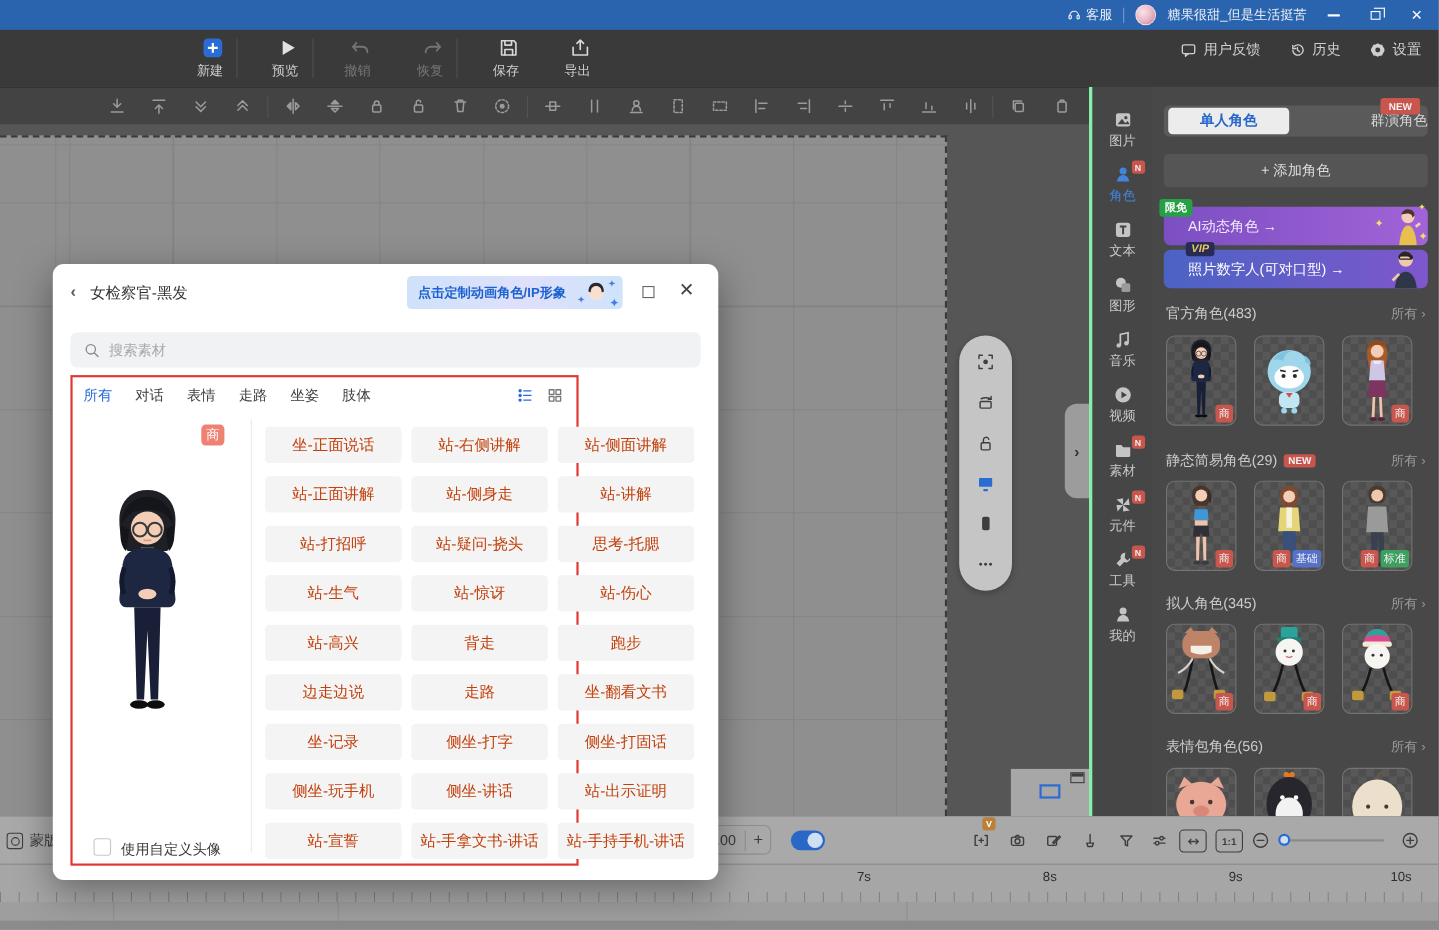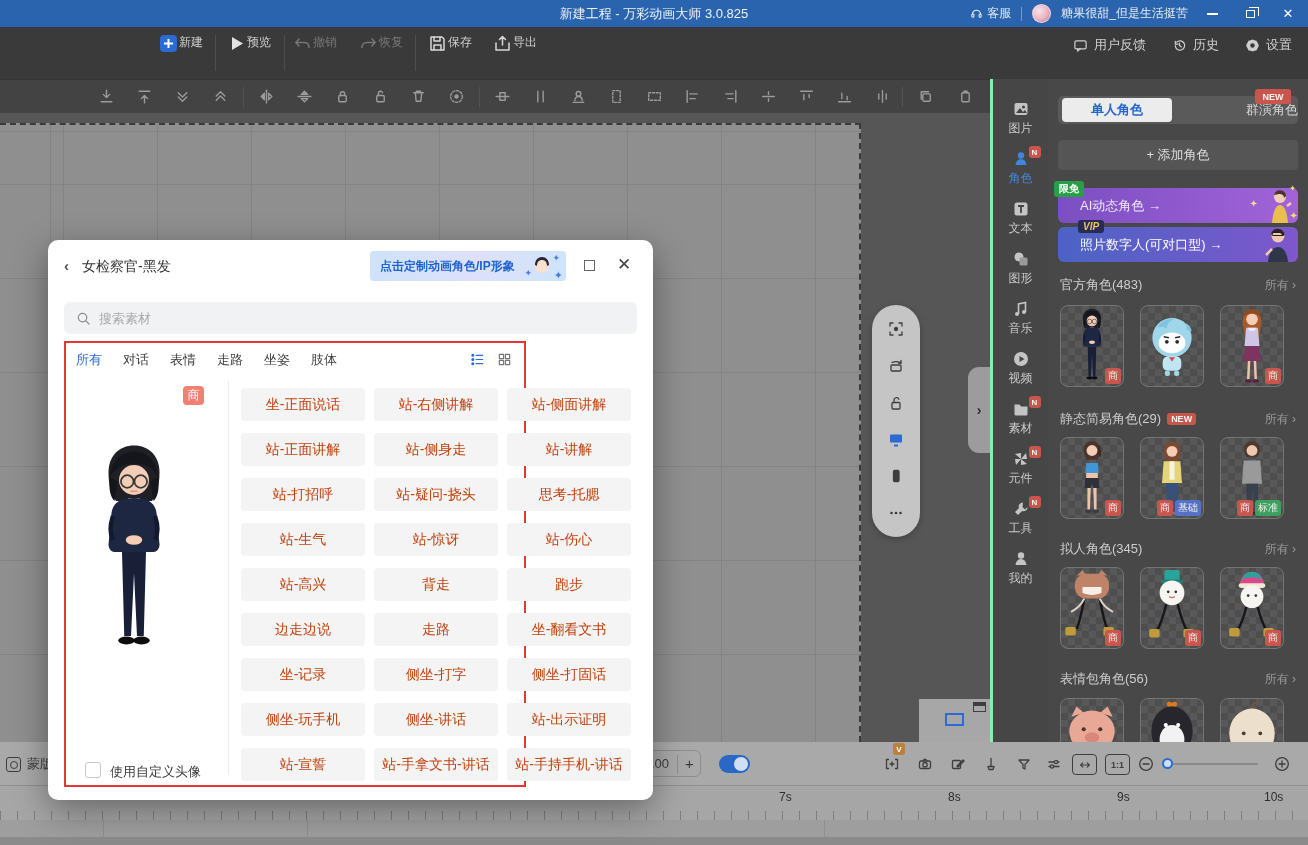--- a/index.html
+++ b/index.html
@@ -14,21 +14,21 @@
   .tb-sep { width:1px; height:14px; background:rgba(255,255,255,.35); }
   .avatar { width:19px; height:19px; border-radius:50%; background:radial-gradient(circle at 35% 35%, #f8e3e8, #e8b4c4 55%, #b07a90); border:1px solid rgba(255,255,255,.5); }
   .win-btn { width:28px; height:27px; display:flex; align-items:center; justify-content:center; color:#fff; }
   .ic-min { width:11px; height:2px; background:#fff; }
   .ic-max { width:9px; height:8px; border:1px solid #fff; position:relative; }
   .ic-max:before { content:""; position:absolute; left:2px; top:-4px; width:9px; height:8px; border:1px solid #fff; border-bottom:none; border-left:none; }
   .ic-x { font-size:13px; line-height:1; }
 
   
   .main-toolbar { position:absolute; left:0; top:27px; width:1308px; height:52px; background:#3a3a3a; z-index:5; }
-  .mt-btn { position:absolute; top:5px; width:44px; height:44px; display:flex; flex-direction:row; align-items:flex-start; justify-content:space-between; padding:2px 0 3px; }
+  .mt-btn { position:absolute; top:5px; width:44px; height:44px; display:flex; flex-direction:column; align-items:flex-end; justify-content:space-between; padding:2px 0 3px; }
   .mt-btn .lbl { font-size:12px; color:#cfcfcf; }
   .mt-btn.disabled .lbl { color:#757575; }
   .mt-sep { position:absolute; top:8px; width:1px; height:36px; background:#4e4e4e; }
   .mt-right { position:absolute; right:16px; top:0; height:36px; display:flex; align-items:center; gap:26px; }
   .mt-right .item { display:flex; align-items:center; gap:6px; color:#cfcfcf; font-size:13px; }
 
   
   .icon-toolbar { position:absolute; left:0; top:79px; width:990px; height:34px; background:#434343; border-top:1px solid #343434; z-index:4; }
   .it-ic { position:absolute; top:8px; width:17px; height:17px; color:#9b9b9b; }
   .it-sep { position:absolute; top:7px; width:1px; height:20px; background:#535353; }
@@ -270,21 +270,20 @@
       <ellipse cx="30" cy="32" rx="22" ry="24" fill="#ece0cd"></ellipse>
       <circle cx="22" cy="32" r="1.8" fill="#4a3a2e"></circle>
       <circle cx="38" cy="32" r="1.8" fill="#4a3a2e"></circle>
     </symbol>
   </defs>
 </svg>
 
 <div class="screen">
 
   <div class="titlebar">
-    <span class="tb-title">新建工程 - 万彩动画大师 3.0.825</span>
     <div class="tb-right">
       <span style="display:flex;align-items:center;gap:4px">
         <svg class="stroke" width="13" height="13" viewBox="0 0 16 16">
             <path d="M3 9a5 5 0 0 1 10 0"></path>
             <rect x="2.2" y="8.5" width="2.6" height="4" rx="1.2"></rect>
             <rect x="11.2" y="8.5" width="2.6" height="4" rx="1.2"></rect>
           </svg>
         <span>客服</span>
       </span>
       <span class="tb-sep"></span>

